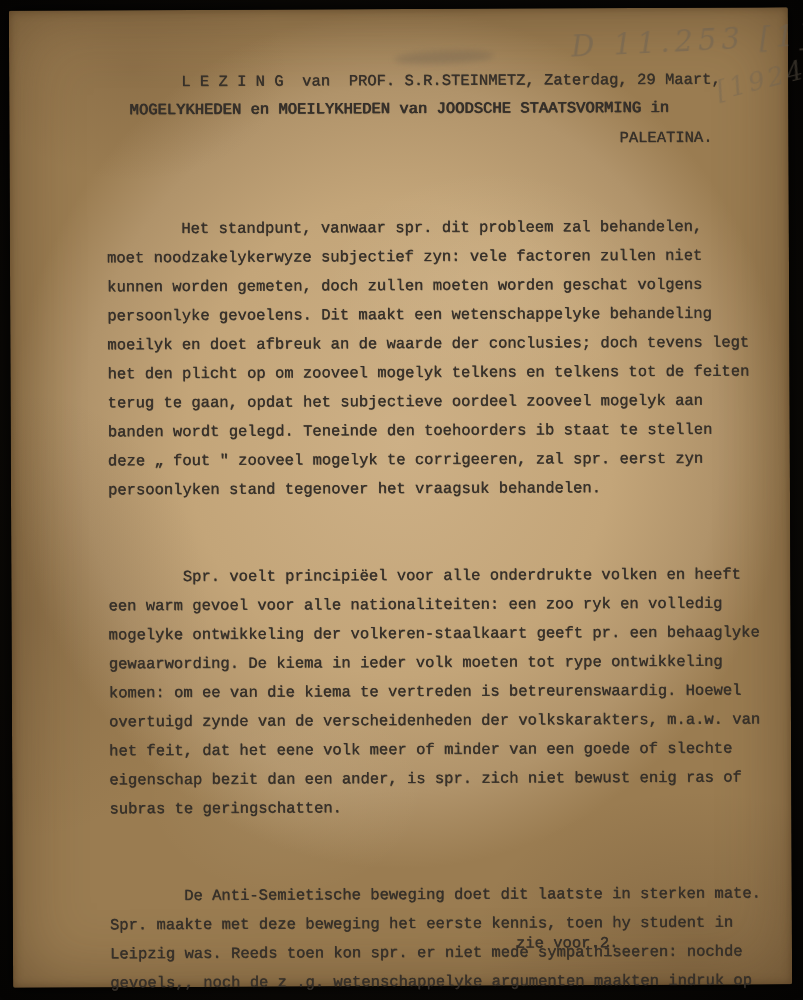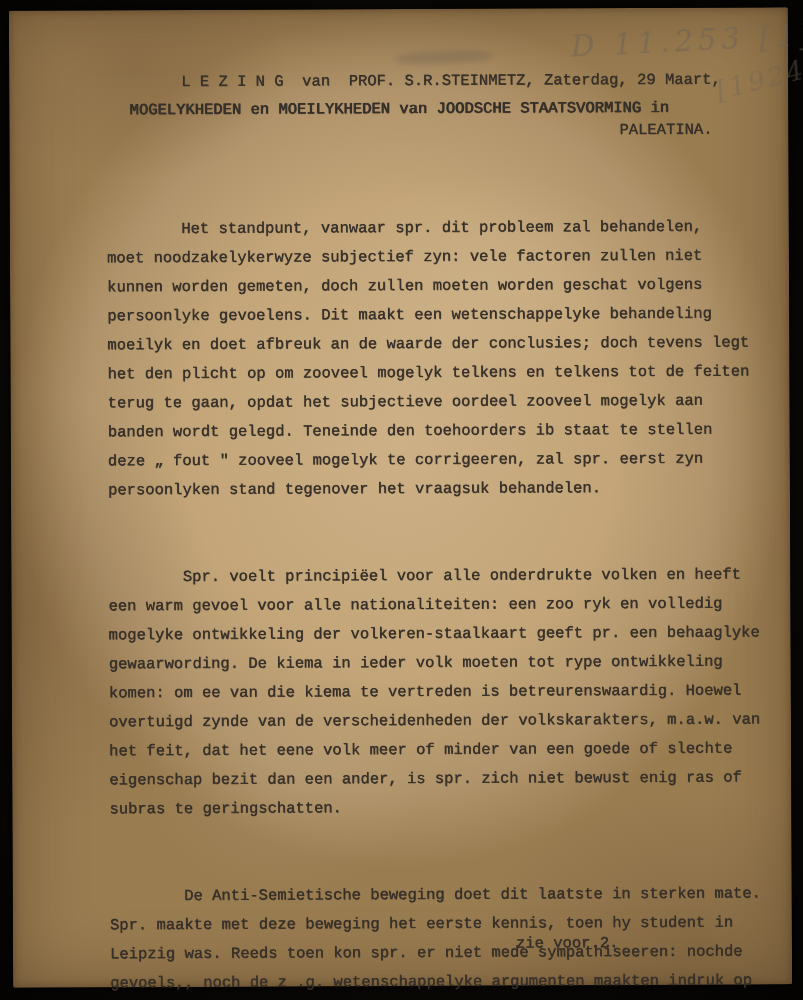--- a/index.html
+++ b/index.html
@@ -38,21 +38,21 @@
     line-height: 29px;
     white-space: pre;
     text-shadow: 0.4px 0.4px 0.6px rgba(48,42,34,0.75), 0 0 1px rgba(48,42,34,0.35);
     letter-spacing: 0;
   }
   .title-1 { left: 172px; top: 58px; }
   .title-2 {
     left: 120px; top: 86px;
     text-shadow: 0.8px 0 0 currentColor, 0.4px 0.4px 0.8px rgba(40,34,26,0.8);
   }
-  .title-3 { left: 610px; top: 108px; }
+  .title-3 { left: 610px; top: 116px; }
   .body-block { left: 97px; top: 147px; }
   .para { white-space: pre; }
   .catchword { left: 503px; top: 921px; }
   .pencil {
     position: absolute;
     font-family: "DejaVu Serif", serif;
     font-style: italic;
     color: #6e6354;
     white-space: pre;
   }

